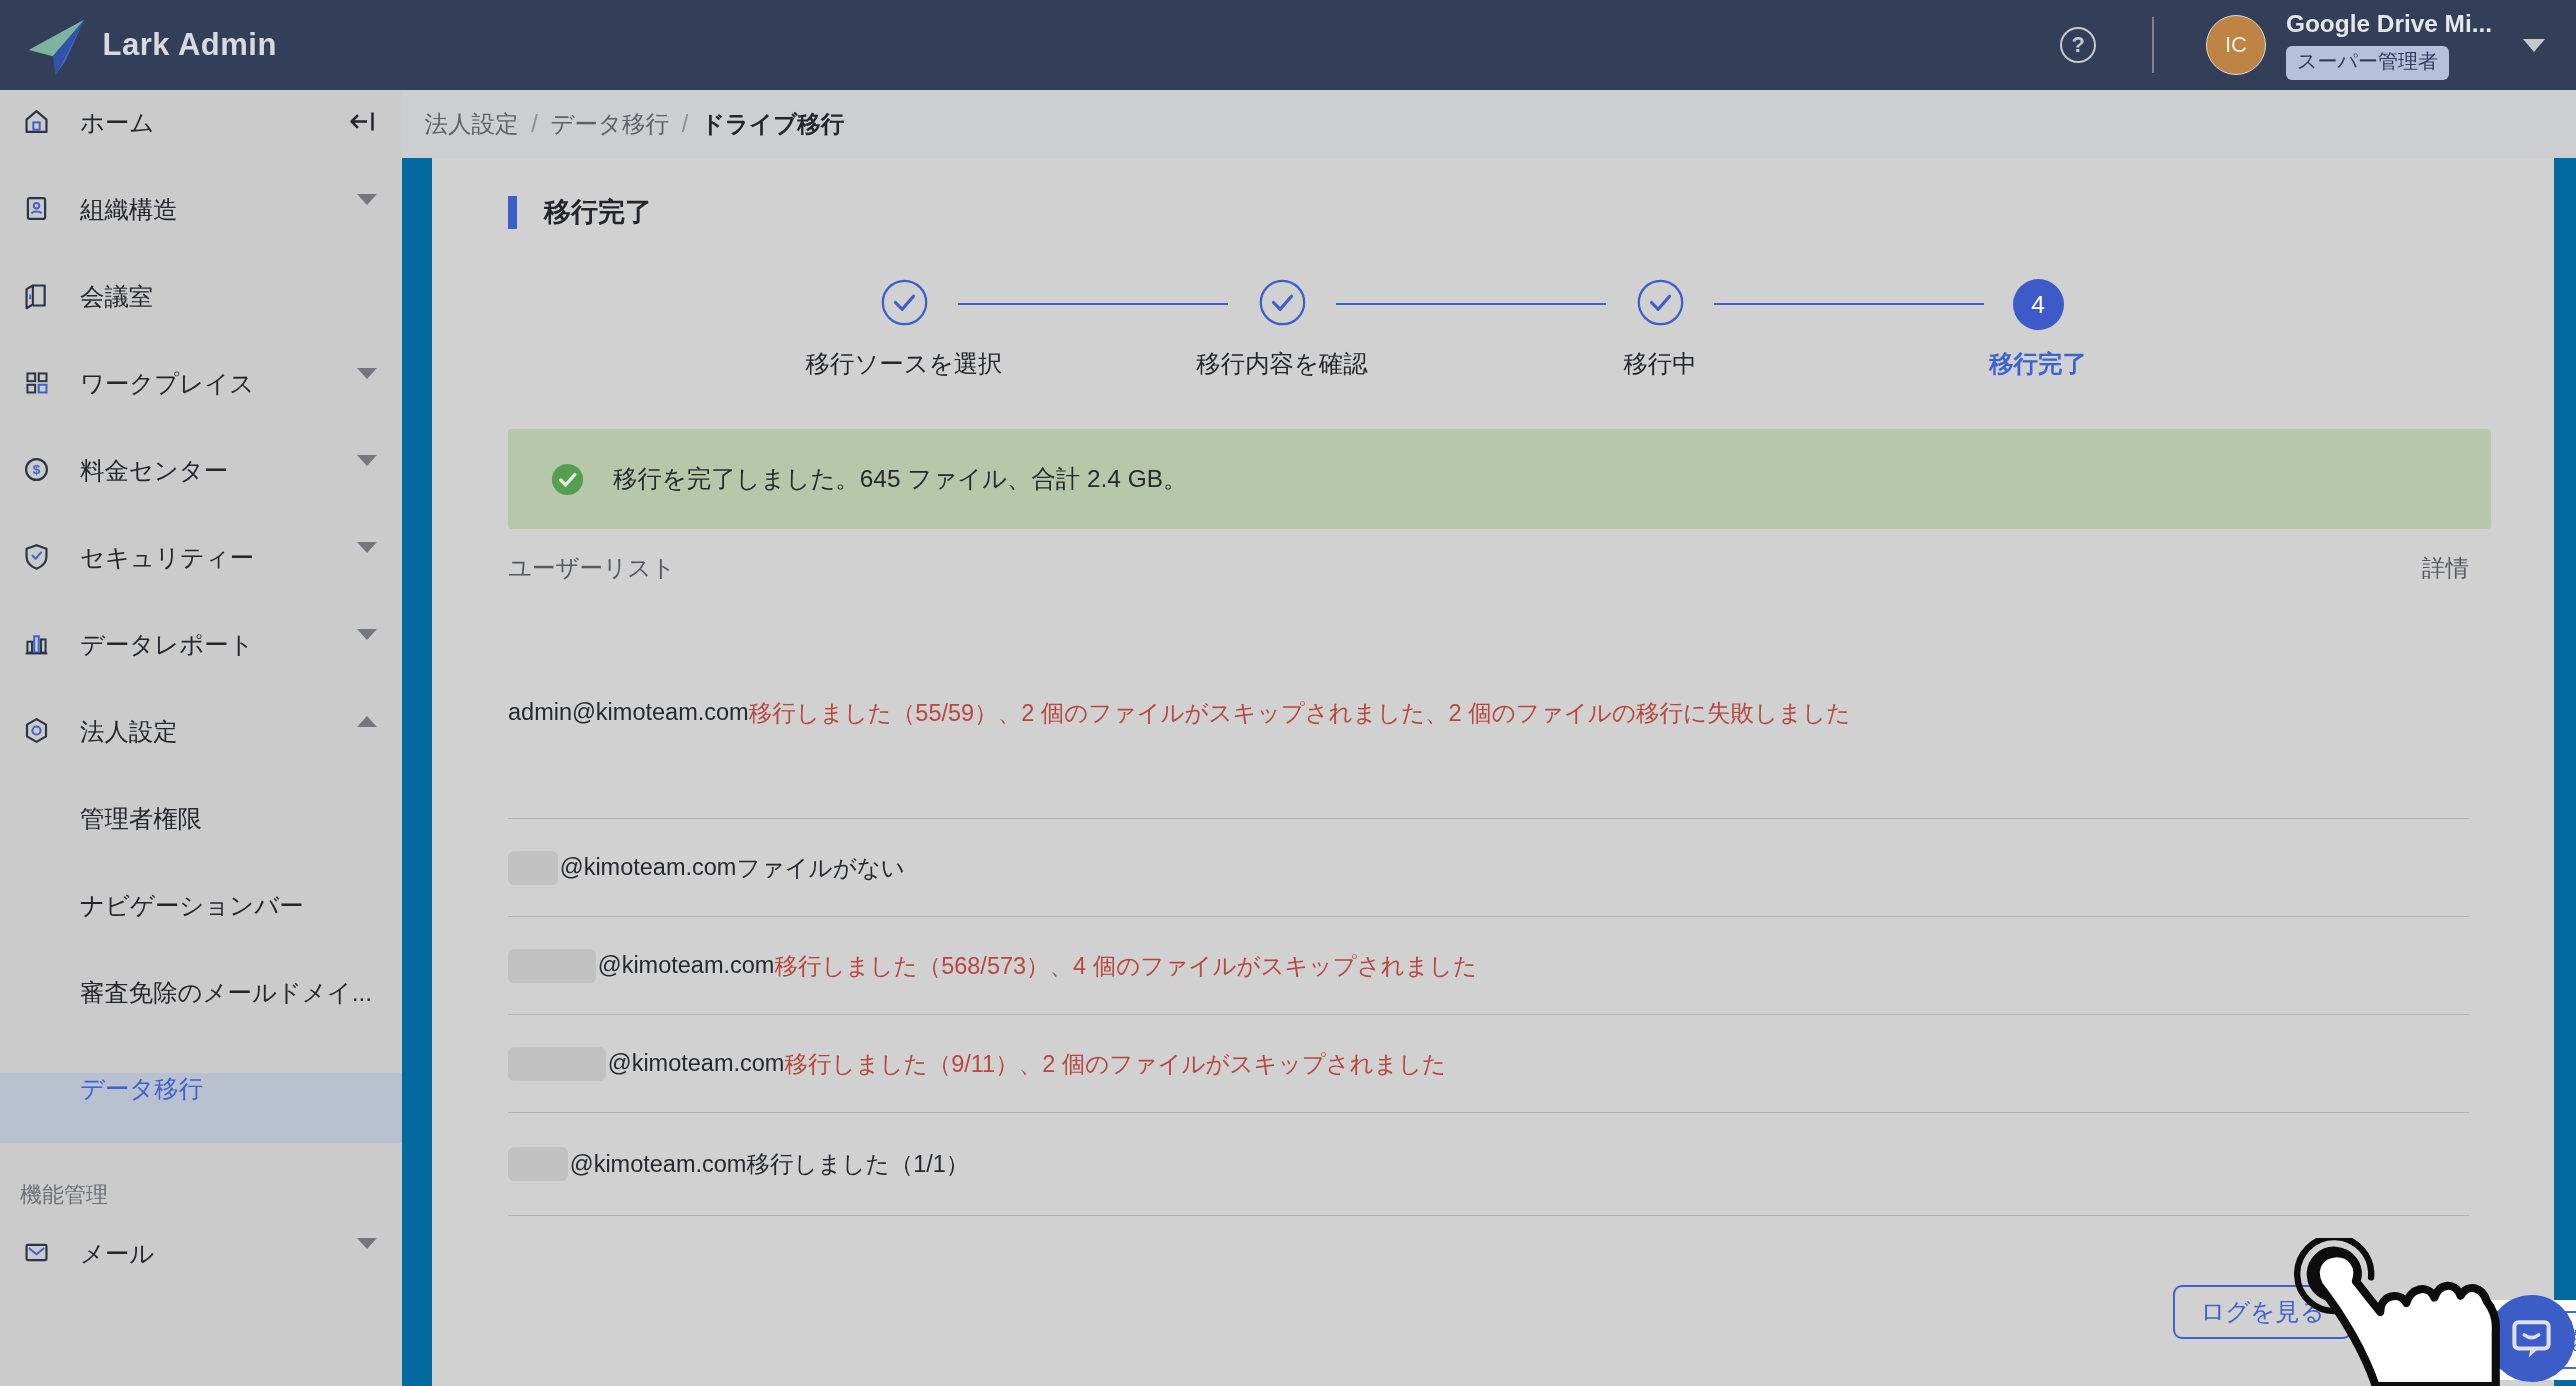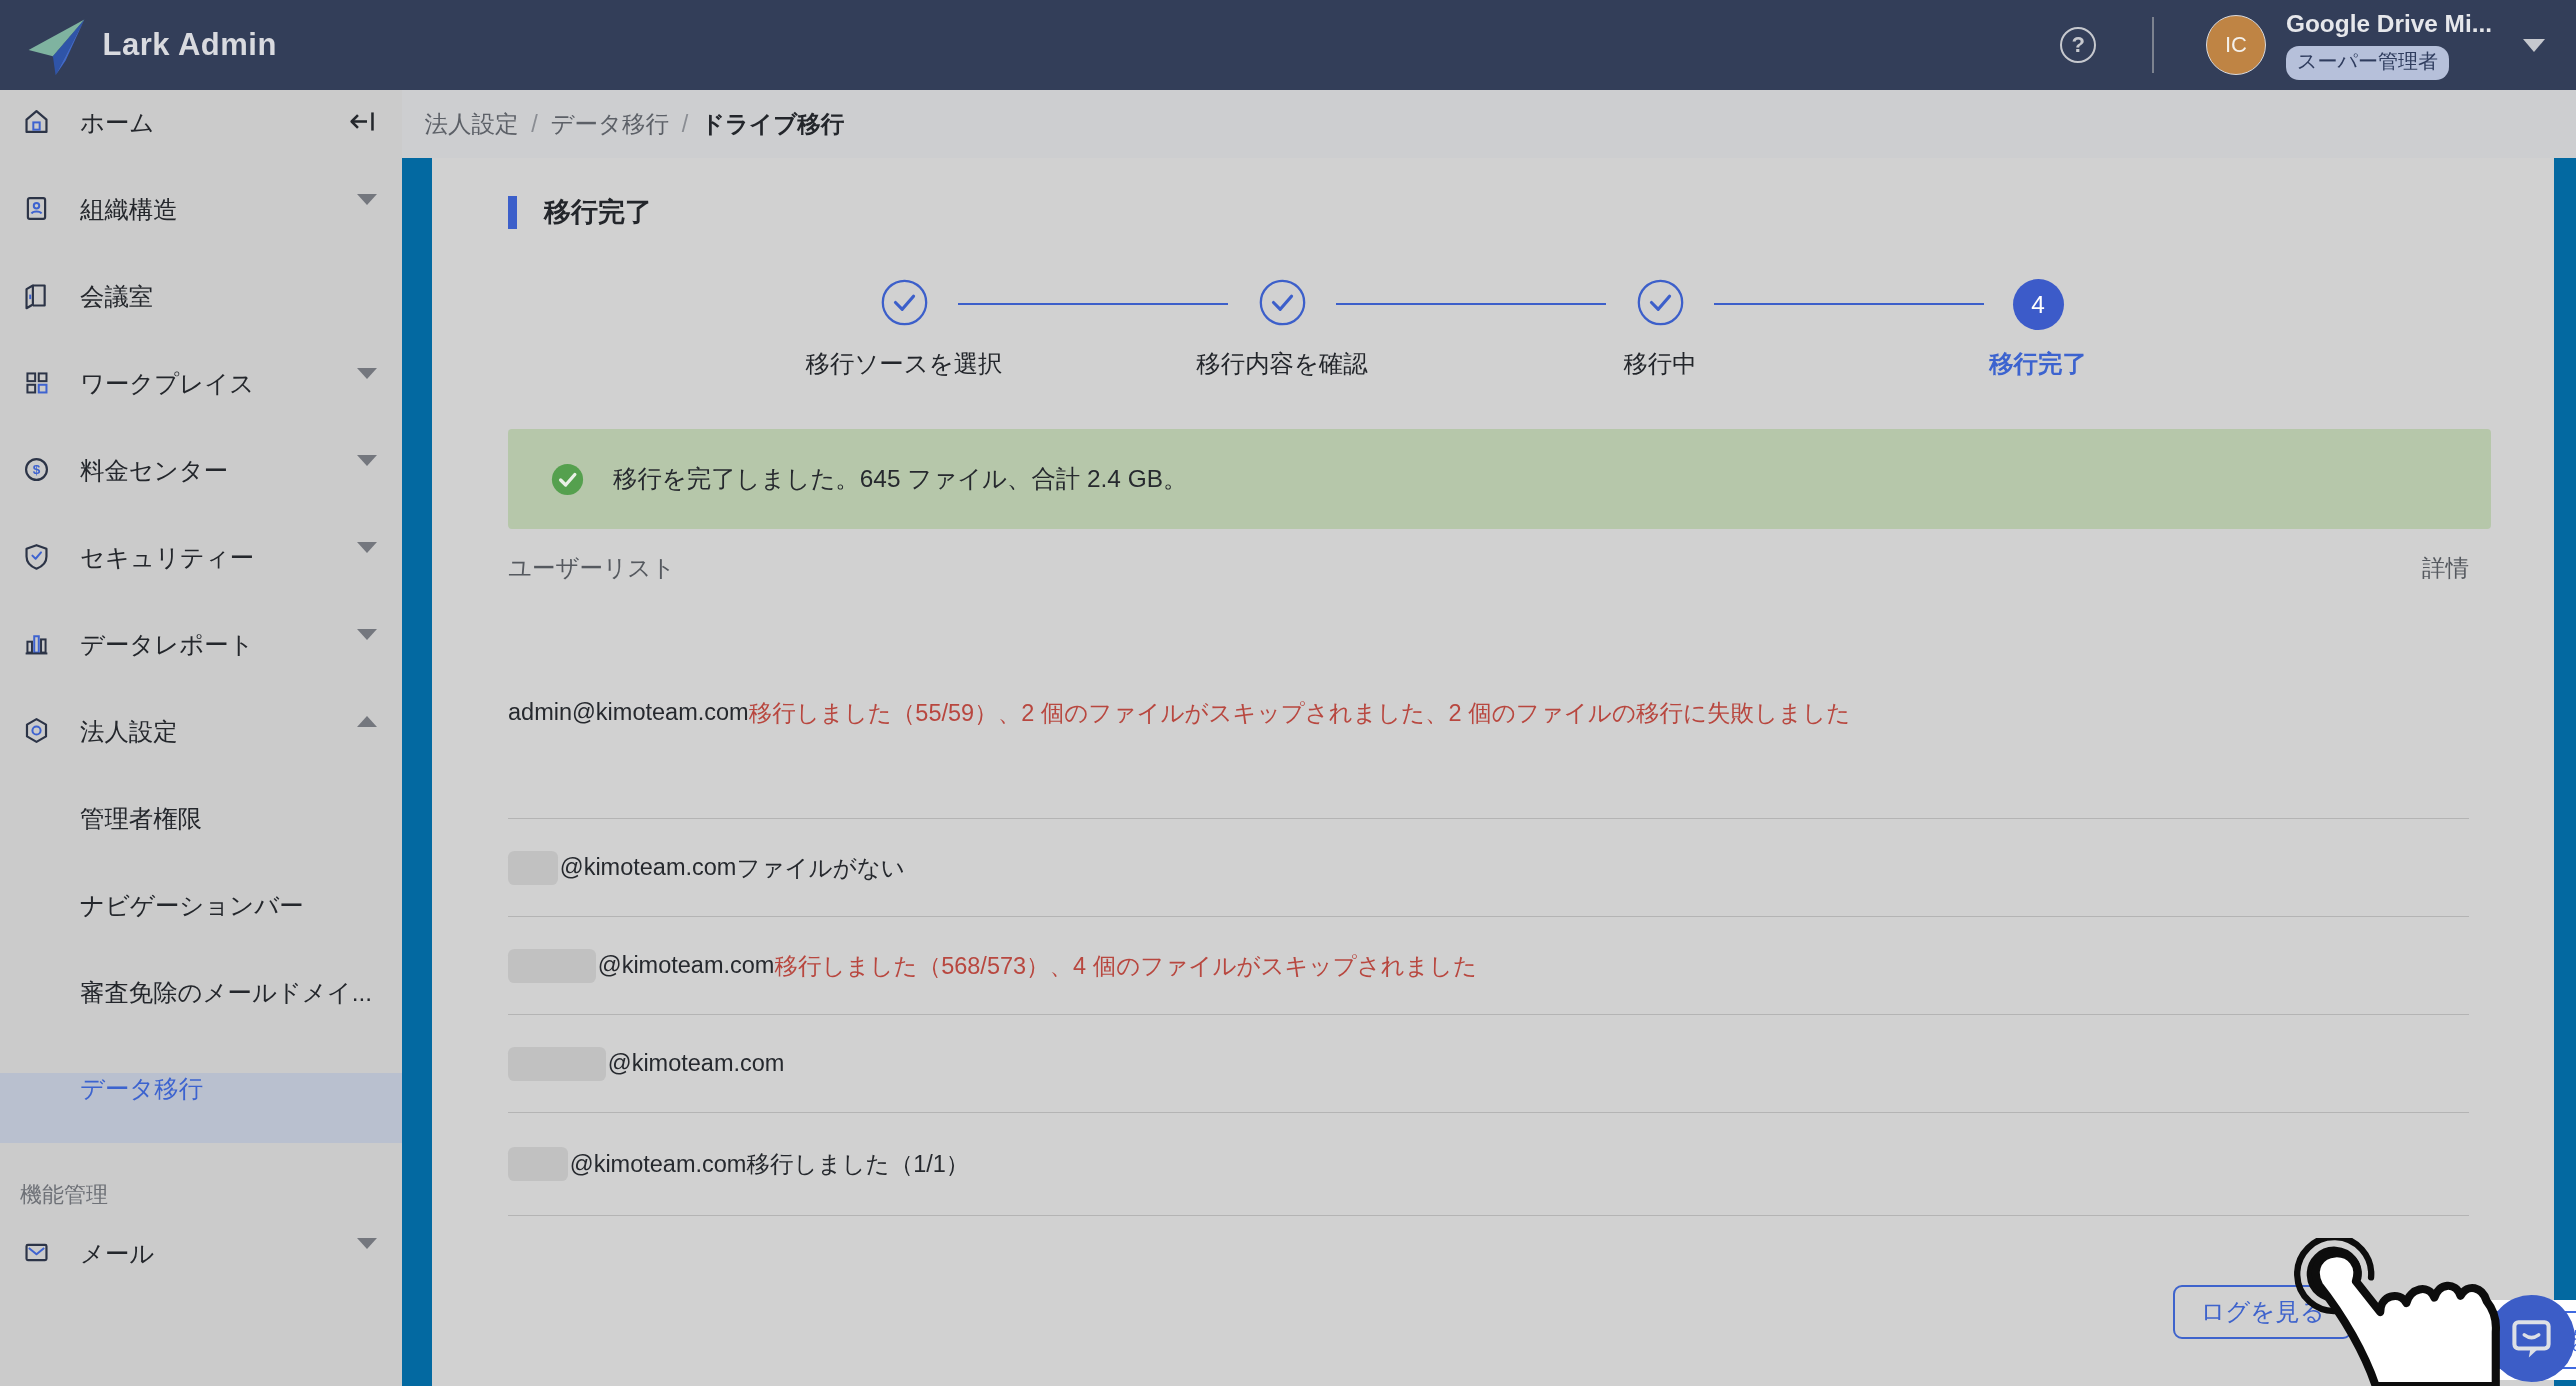--- a/index.html
+++ b/index.html
@@ -20,21 +20,21 @@
   .help-btn { width:36px; height:36px; border:2.7px solid #c6c8ce; border-radius:50%;
     color:#c6c8ce; font-size:22px; font-weight:700; display:flex; align-items:center;
     justify-content:center; }
   .header-divider { width:1.8px; height:56px; background:#7c828f; margin:0 52px 0 56px; }
   .avatar { width:60px; height:60px; border-radius:50%; background:#bf8444;
     border:1.8px solid #d8d9dd; color:#f4f0ea; font-size:22px; display:flex;
     align-items:center; justify-content:center; }
   .account { margin-left:20px; display:flex; flex-direction:column; gap:7.2px; }
   .account-name { color:#e6e7eb; font-size:24.4px; font-weight:700; }
   .role-badge { align-self:flex-start; background:#b6c0da; color:#2f3c5e;
-    font-size:20px; padding:2.7px 11px 4.5px; border-radius:13px; }
+    font-size:20px; padding:2.7px 11px 4.5px; border-radius:6px; }
   .caret-down { width:0; height:0; border-left:11.8px solid transparent;
     border-right:11.8px solid transparent; border-top:13.6px solid #c6c8ce; margin-left:31px; }
 
   
   .layout { display:flex; height:1296px; }
 
   
   .sidebar { width:402px; background:#cbcbcb; padding-top:17px; flex:none; }
   .side-item { height:87px; display:flex; align-items:flex-start; padding:0 25px 0 22px;
     font-size:24.4px; font-weight:500; color:#24272c; }
@@ -342,20 +342,21 @@
                 <span>@kimoteam.com</span>
               </span>
             <span class="status red oneline">移行しました（568/573）、4 個のファイルがスキップされました</span>
           </div>
 
           <div class="t-row h1">
             <span class="email">
                 <span class="pill w3"></span>
                 <span>@kimoteam.com</span>
               </span>
+            <span class="status red oneline">移行しました（9/11）、2 個のファイルがスキップされました</span>
           </div>
 
           <div class="t-row h2">
             <span class="email">
                 <span class="pill w4"></span>
                 <span>@kimoteam.com</span>
               </span>
             <span class="status dark">移行しました（1/1）</span>
           </div>
         </div>

